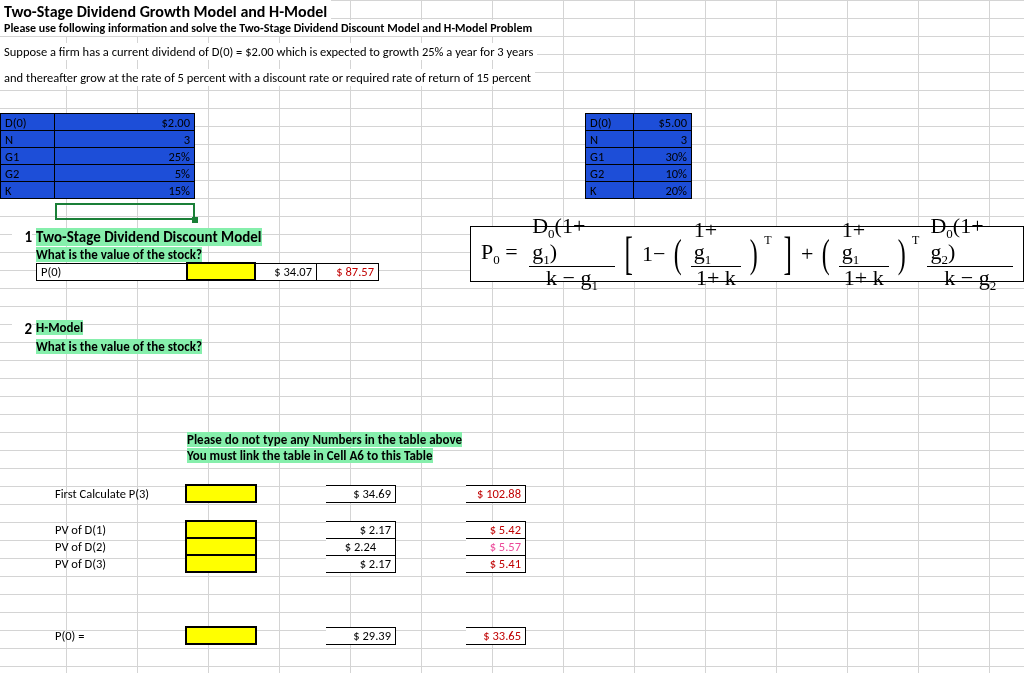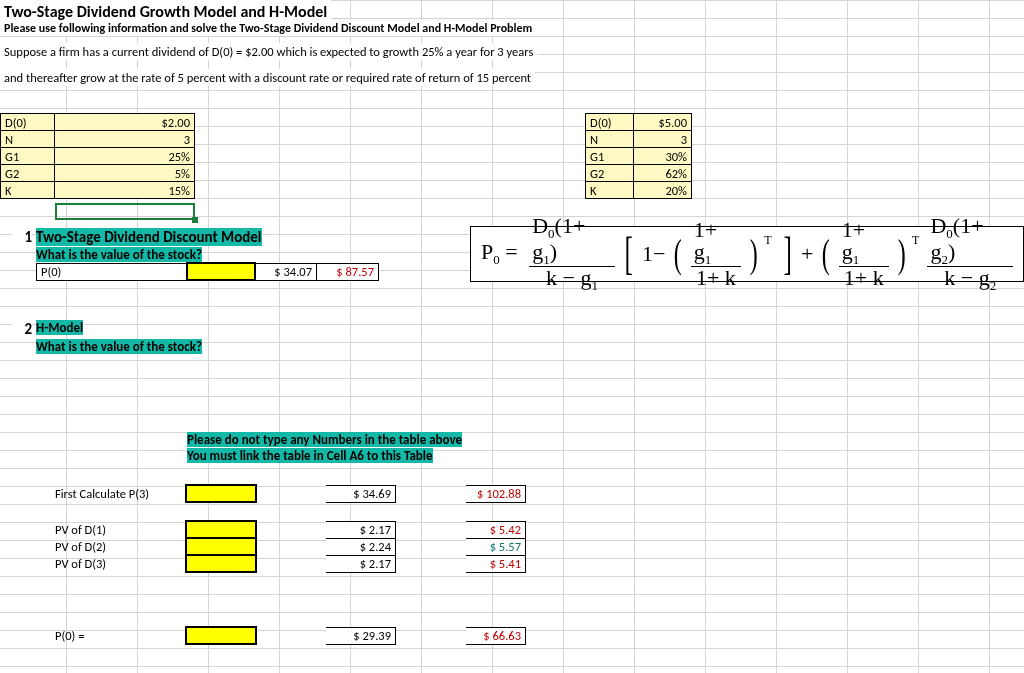--- a/index.html
+++ b/index.html
@@ -46,21 +46,21 @@
   }
   table.blk {
     position: absolute;
     border-collapse: collapse;
     font-size: 12.5px;
   }
   table.blk td {
     border: 1px solid #000;
     height: 17px;
     padding: 0 4px;
-    background: #fef9c3;
+    background: #1d4ed8;
     white-space: nowrap;
   }
   table.blk td.wlabel { width: 54px; }
   table.blk td.wval   { width: 140px; text-align: right;}
   table.blk td.wval2  { width: 58px;  text-align: right;}
   table.blk td.wlabel2{ width: 48px; }
 
   .activecell {
     position:absolute;
     border: 2px solid #1a7f37;
@@ -68,21 +68,21 @@
     background: transparent;
     pointer-events: none;
   }
   .fillhandle {
     position:absolute; width:6px;height:6px;background:#1a7f37;
   }
 
   .section-box {
     position:absolute;
     font-weight:700;
-    background:#14b8a6;
+    background:#86efac;
   }
   .rownum {
     position:absolute;
     font-weight:700;
     background:#fff;
     text-align:right;
     width:20px;
   }
 
   table.model {
@@ -172,21 +172,21 @@
     <tr>
           <td class="wlabel2">N</td> 
           <td class="wval2">3</td>
         </tr>
     <tr>
           <td class="wlabel2">G1</td>
           <td class="wval2">30%</td>
         </tr>
     <tr>
           <td class="wlabel2">G2</td>
-          <td class="wval2">62%</td>
+          <td class="wval2">10%</td>
         </tr>
     <tr>
           <td class="wlabel2">K</td> 
           <td class="wval2">20%</td>
         </tr>
   </tbody>
     </table>
 
   <div class="rownum" style="top:228px; left:12px;font-size:15px">1</div>
   <div class="section-box" style="top:228px; left:36px; font-size:15px">Two-Stage Dividend Discount Model</div>
@@ -261,41 +261,41 @@
           <td class="yellow thick" style="width:70px"></td>
           <td class="noB" style="width:70px"></td>
           <td style="width:70px;text-align:right">$     2.17</td>
           <td class="noB" style="width:70px"></td>
           <td style="width:60px;text-align:right;color:#c00000">$     5.42</td>
         </tr>
         <tr>
           <td class="noB nbold" style="width:135px">PV of D(2)</td>
           <td class="yellow thick" style="width:70px"></td>
           <td class="noB" style="width:70px"></td>
-          <td style="width:70px;text-align:right">$     2.24</td>
-          <td class="noB" style="width:70px"></td>
-          <td style="width:60px;text-align:right;color:#0f766e">$     5.57</td>
+          <td style="width:70px;text-align:center">$     2.24</td>
+          <td class="noB" style="width:70px"></td>
+          <td style="width:60px;text-align:right;color:#ec4899">$     5.57</td>
         </tr>
         <tr>
           <td class="noB nbold" style="width:135px">PV of D(3)</td>
           <td class="yellow thick" style="width:70px"></td>
           <td class="noB" style="width:70px"></td>
           <td style="width:70px;text-align:right">$     2.17</td>
           <td class="noB" style="width:70px"></td>
           <td style="width:60px;text-align:right;color:#c00000">$     5.41</td>
         </tr>
       </tbody>
   </table>
 
   <table class="model" style="top:626px; left:50px">
     <tbody>
         <tr>
       <td class="noB nbold" style="width:135px">P(0) =</td>
       <td class="yellow thick" style="width:70px"></td>
       <td class="noB" style="width:70px"></td>
       <td style="width:70px;text-align:right">$   29.39</td>
       <td class="noB" style="width:70px"></td>
-      <td style="width:60px;text-align:right;color:#c00000">$   66.63</td>
+      <td style="width:60px;text-align:right;color:#c00000">$   33.65</td>
     </tr>
   </tbody>
     </table>
 
 </div>
 
 </body></html>

